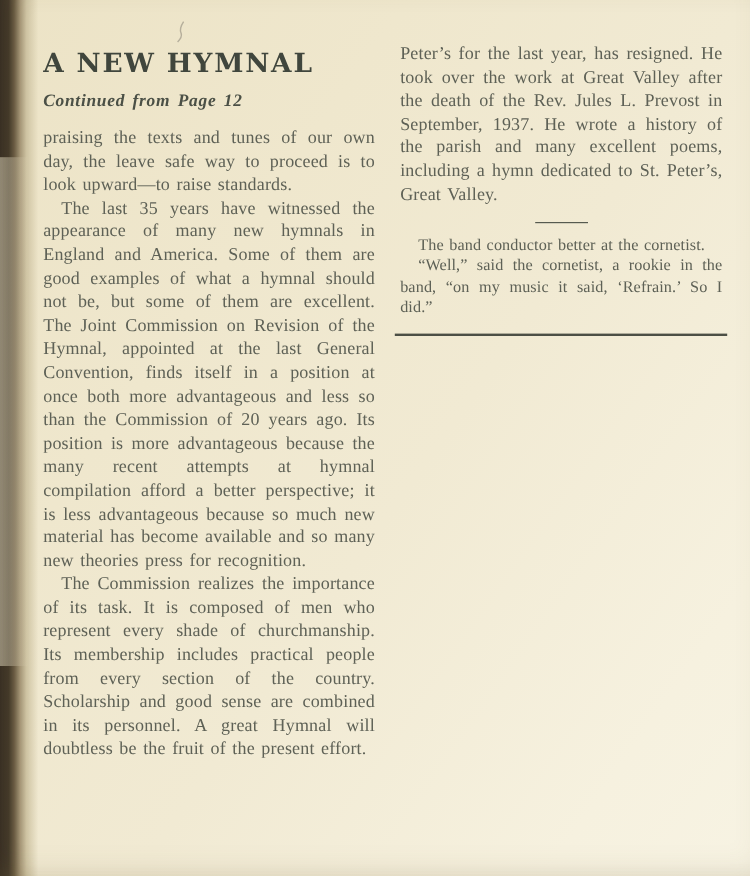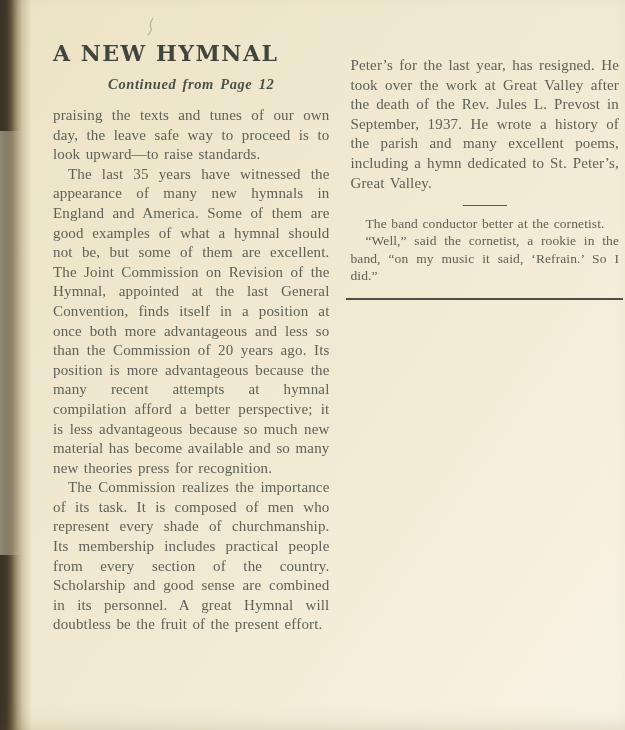--- a/index.html
+++ b/index.html
@@ -44,48 +44,47 @@
   }
 
   .pencil-mark {
     position: absolute;
     left: 146px;
     top: 17px;
   }
 
   .columns {
     position: absolute;
-    left: 53px;
+    left: 36px;
     top: 0;
     width: 566px;
     display: flex;
   }
 
   .col-left  { width: 280px; padding-top: 41px; }
-  .col-right { width: 272px; padding-top: 56px; margin-left: 21px; }
+  .col-right { width: 272px; padding-top: 36px; margin-left: 21px; }
 
   .article-title {
     margin: 0 0 11px 0;
     font-family: "DejaVu Serif", serif;
     font-weight: bold;
     font-size: 22px;
     line-height: 24px;
     letter-spacing: 1.5px;
     color: #40463d;
   }
 
   .continued-note {
     margin: 0 0 13px 0;
     font-style: italic;
     font-weight: bold;
     font-size: 14.5px;
     letter-spacing: 0.6px;
     word-spacing: 2px;
     color: #4b5046;
-    text-align: center;
   }
 
   .body-text {
     margin: 0;
     font-size: 15px;
     line-height: 19.6px;
     text-align: justify;
     letter-spacing: 0.15px;
     word-spacing: 0.1em;
     color: #5e6156;

